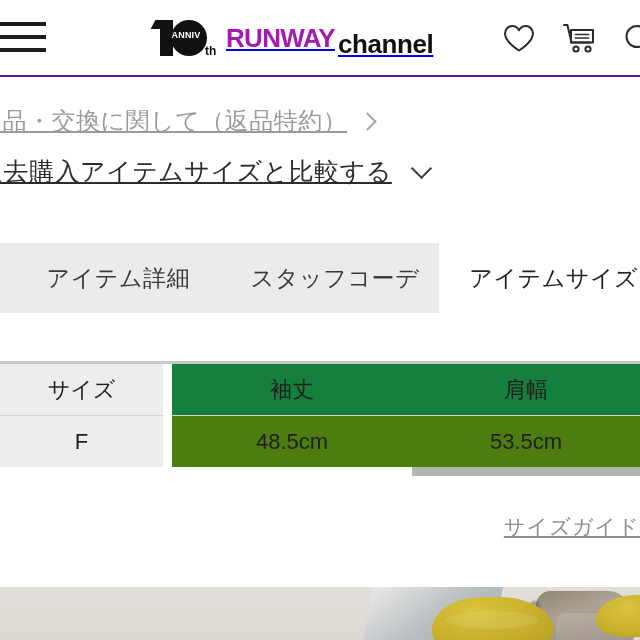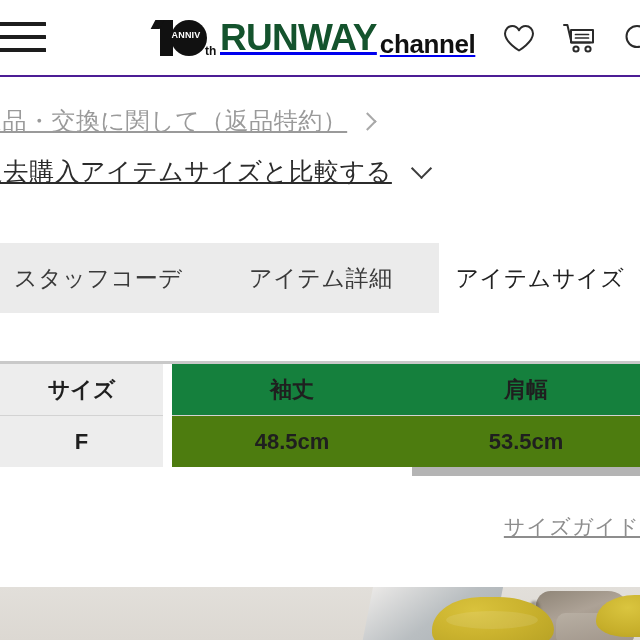--- a/index.html
+++ b/index.html
@@ -109,25 +109,26 @@
   .anniv-badge .th {
     position: absolute;
     left: 45px;
     bottom: 2px;
     color: #111;
     font-size: 12px;
     font-weight: bold;
     line-height: 11px;
   }
   .brand-runway {
-    font-size: 37px;
+    font-size: 26px;
     font-weight: 600;
-    color: #14532d;
+    color: #a21caf;
     letter-spacing: -0.7px;
     line-height: 36px;
+    margin-left: 6px;
   }
   .brand-channel {
     font-size: 26px;
     font-weight: 700;
     color: #111;
     letter-spacing: -0.4px;
     line-height: 30px;
     margin-left: 3px;
     align-self: flex-end;
     padding-bottom: 3px;
@@ -213,21 +214,21 @@
   .tab.inactive {
     background: #ebebeb;
     color: #3a3a3a;
   }
   .tab.active {
     background: #ffffff;
     color: #222222;
   }
   .tab-0 { width: 205px; padding-right: 6px; }
   .tab-1 { width: 240px; }
-  .tab-2 { width: 203px; justify-content: flex-start; padding-left: 16px; }
+  .tab-2 { width: 203px; justify-content: flex-start; padding-left: 30px; }
 
   
   .table-wrap {
     position: absolute;
     left: 0;
     top: 361px;
     width: 640px;
   }
   .table-topline {
     width: 640px;
@@ -236,21 +237,21 @@
   }
   .size-table {
     width: 640px;
     border-collapse: separate;
     border-spacing: 0;
     table-layout: fixed;
   }
   .size-table th,
   .size-table td {
     height: 52px;
-    font-weight: bold;
+    font-weight: normal;
     font-size: 22px;
     color: #1f1f1f;
     text-align: center;
     padding: 0;
     border-bottom: 1px solid #d3d3d3;
     box-sizing: border-box;
   }
   .size-table th { background: #15803d; }
   .size-table td { background: #4d7c0f; }
   .col-size { width: 163px; }
@@ -429,25 +430,25 @@
     <span>返品・交換に関して（返品特約）</span>
     <span class="chev-right"></span>
   </a>
 
   <a class="info-link compare" href="#">
     <span>過去購入アイテムサイズと比較する</span>
     <span class="chev-down"></span>
   </a>
 
   <div class="tabbar">
+    <div class="tab inactive tab-1">
+      <span>アイテム詳細</span>
+    </div>
     <div class="tab inactive tab-0">
       <span>スタッフコーデ</span>
-    </div>
-    <div class="tab inactive tab-1">
-      <span>アイテム詳細</span>
     </div>
     <div class="tab active tab-2">
       <span>アイテムサイズ</span>
     </div>
   </div>
 
   <div class="table-wrap">
     <div class="table-topline"></div>
     <table class="size-table">
       <thead>

